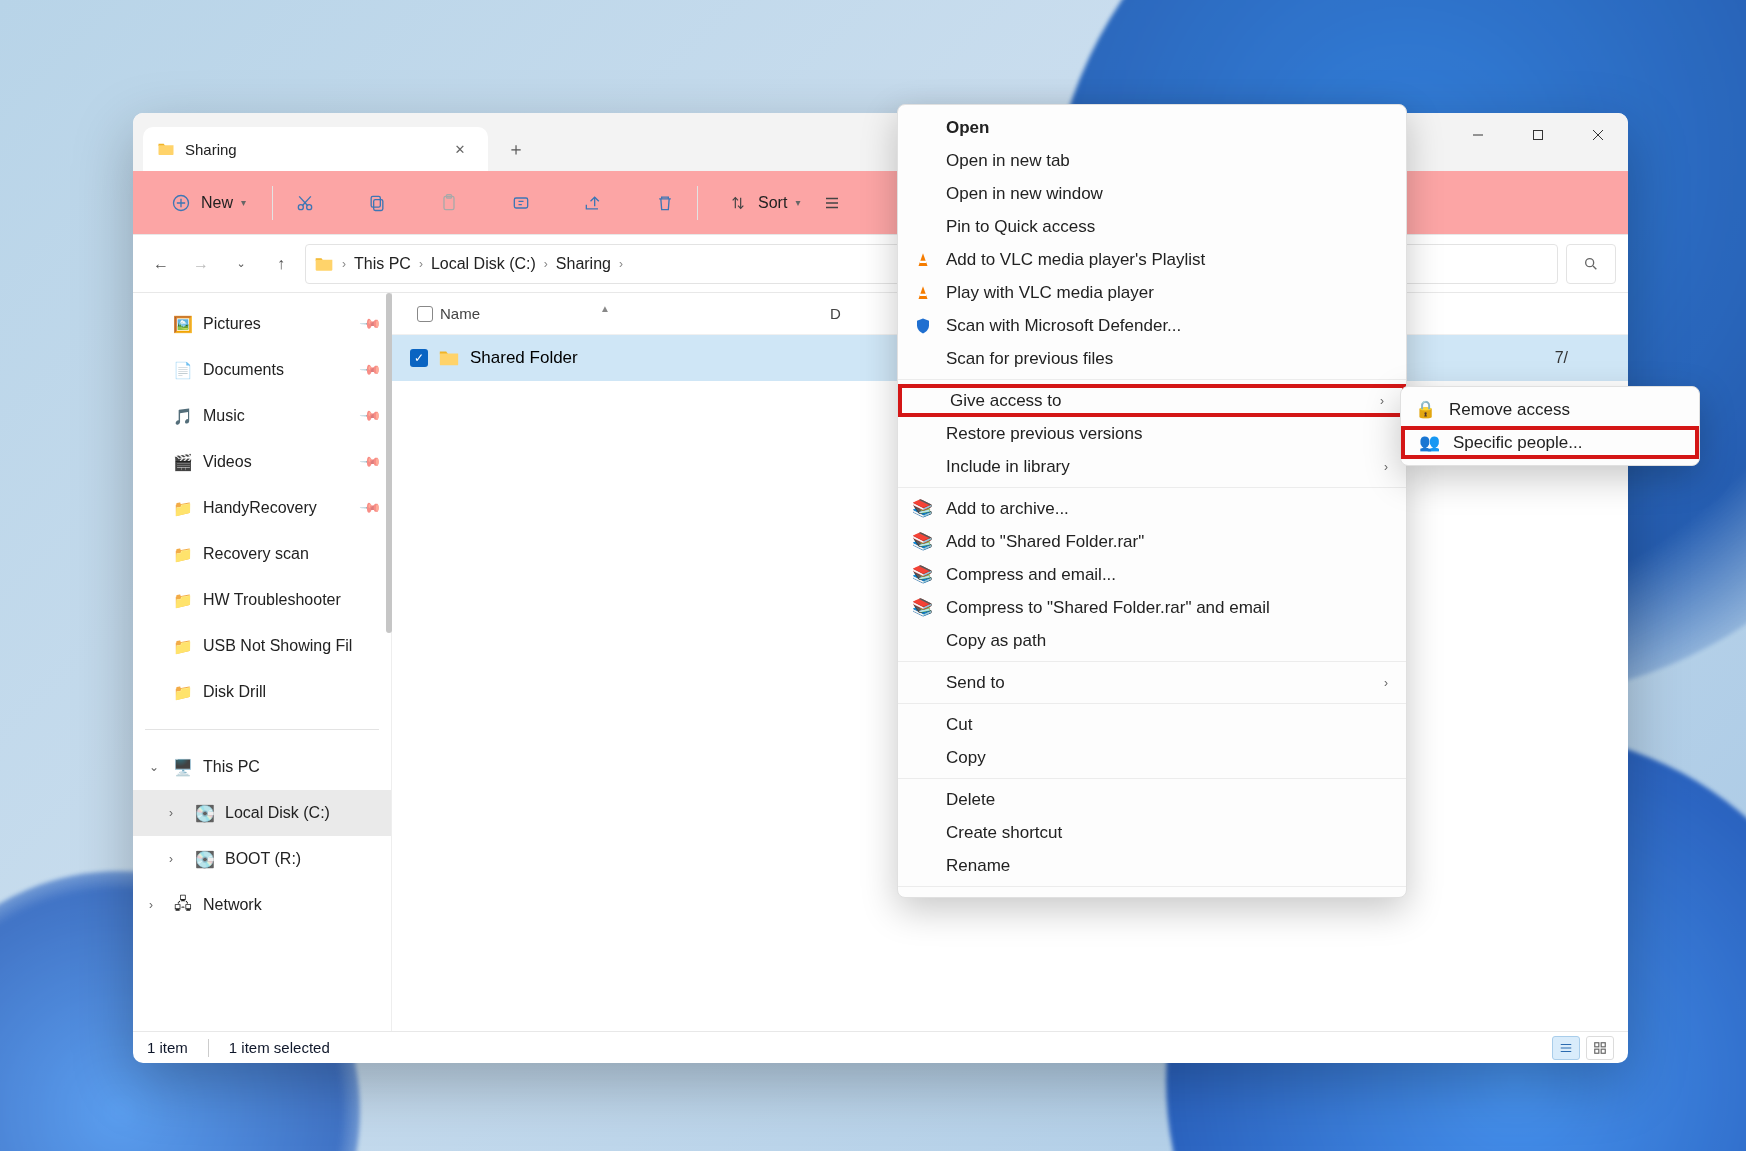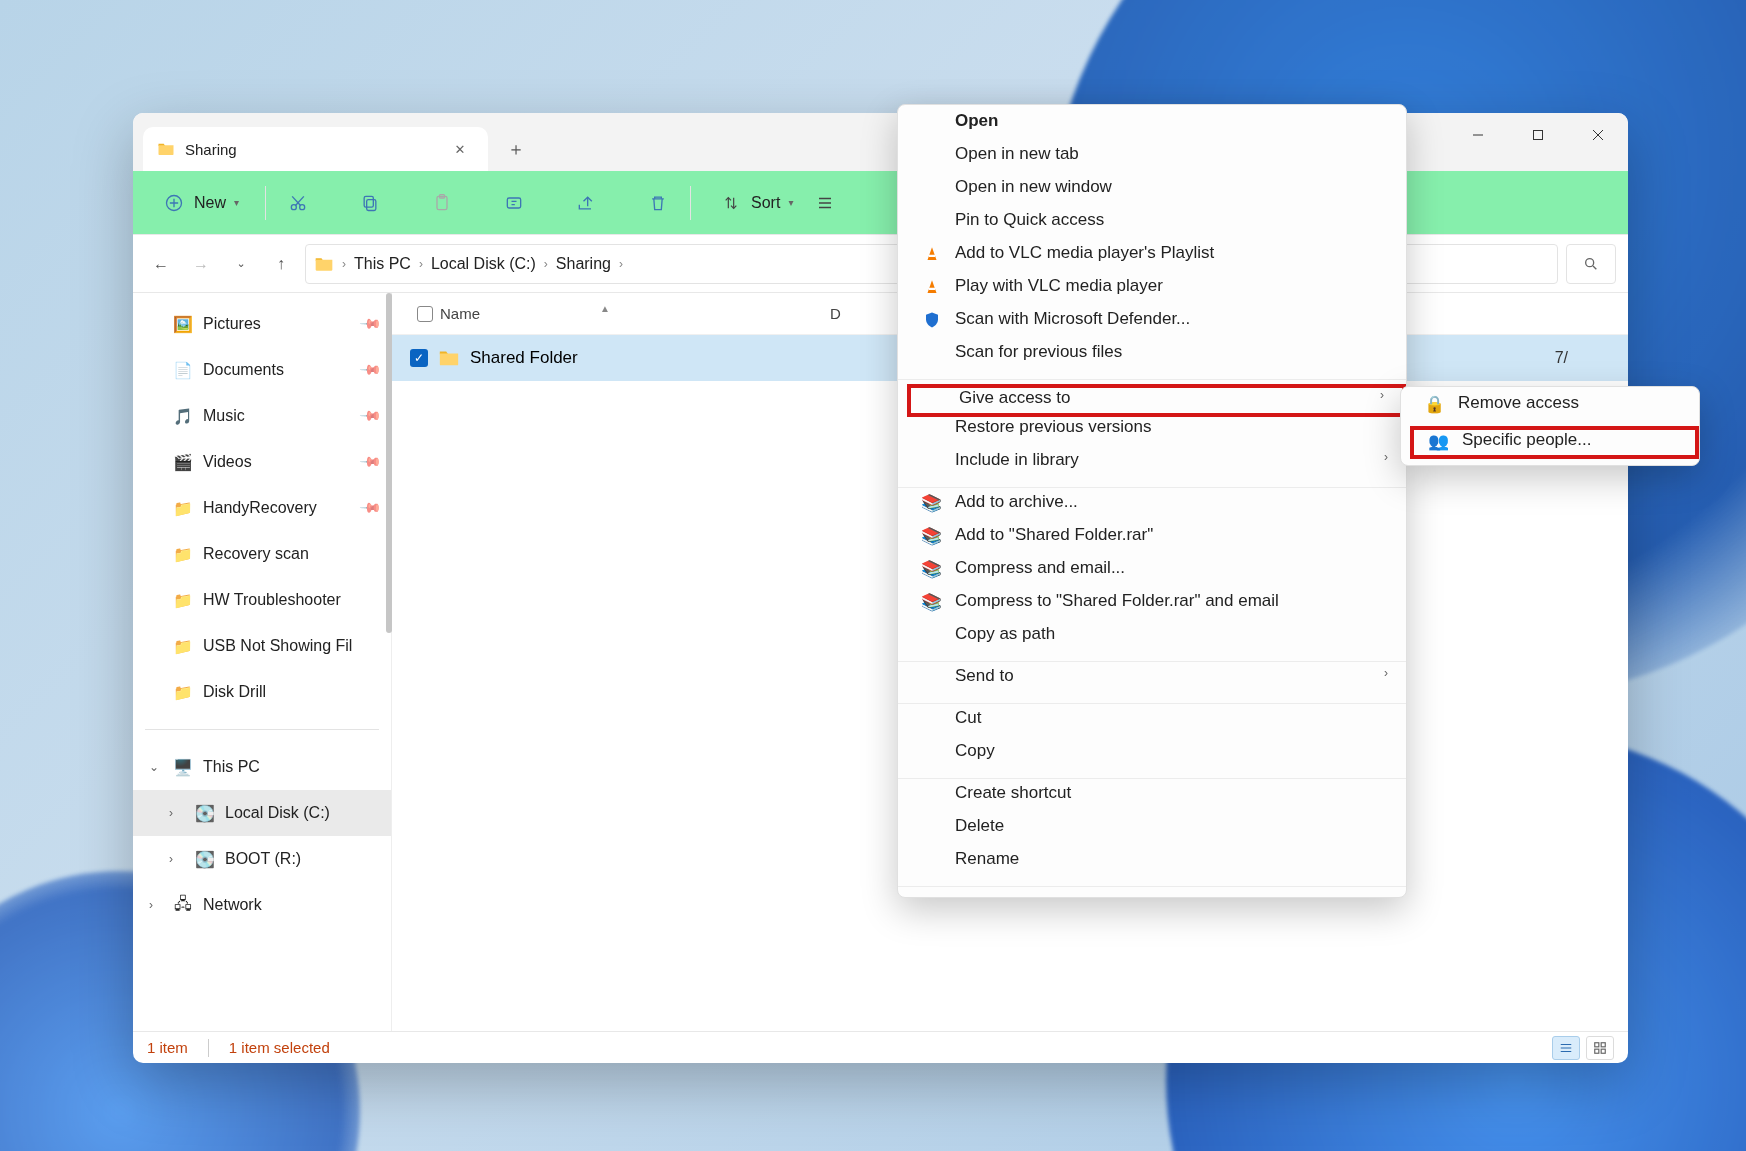--- a/index.html
+++ b/index.html
@@ -28,22 +28,22 @@
   width: 345px; position: relative;
 }
 .tab .ficon { width: 18px; height: 18px; margin-right: 10px; }
 .tab .title { font-size: 15px; color: #222; flex: 1; }
 .tab .close { width: 24px; height: 24px; display:flex; align-items:center; justify-content:center; font-size: 13px; color: #666; border-radius: 4px; }
 .newtab { width: 44px; height: 44px; margin-top: 14px; margin-left: 6px; display:flex; align-items:center; justify-content:center; color:#555; font-size:18px;}
 .winctl { position: absolute; right: 0; top: 0; display: flex; }
 .winctl div { width: 60px; height: 44px; display: flex; align-items:center; justify-content:center; color:#444; }
 
 .toolbar {
-  height: 64px; background: #86efac; border-bottom: 1px solid #e8e8e8;
-  display: flex; align-items: center; padding: 0 19px; gap: 10px;
+  height: 64px; background: #fca5a5; border-bottom: 1px solid #e8e8e8;
+  display: flex; align-items: center; padding: 0 26px; gap: 10px;
 }
 .tbtn { display:flex; align-items:center; gap:6px; padding:6px 8px; border-radius:4px; color:#222; font-size:16px; }
 .tbtn .chev { font-size: 10px; color:#666; margin-left:2px;}
 .ticon { color:#4f85c8; display:flex; align-items:center; justify-content:center; width:28px; height:28px; }
 .sep { width:1px; height:34px; background:#e3e3e3; margin: 0 8px; }
 
 .addrbar {
   height: 58px; background:#fff; border-bottom: 1px solid #e8e8e8;
   display:flex; align-items:center; padding: 0 12px; gap: 8px;
 }
@@ -71,34 +71,34 @@
 .colname { flex: 0 0 390px; position:relative;}
 .colname .sort { position:absolute; left:160px; top:-2px; font-size:10px; color:#888;}
 .coldate { flex: 0 0 70px; }
 
 .row { display:flex; align-items:center; height: 46px; padding-left: 18px; font-size:17px;}
 .row.selected { background:#cfe6f6; }
 .row .ck { width:18px; height:18px; border-radius:3px; background:#0a64c2; display:flex; align-items:center; justify-content:center; color:#fff; font-size:12px;}
 .row .rfolder { margin: 0 10px 0 10px; }
 .row .rdate { margin-left:auto; margin-right: 60px; color:#333; font-size:16px;}
 
-.status { height: 32px; border-top:1px solid #e8e8e8; display:flex; align-items:center; padding: 0 14px; font-size:15px; color:#c2410c; gap:20px;}
+.status { height: 32px; border-top:1px solid #e8e8e8; display:flex; align-items:center; padding: 0 14px; font-size:15px; color:#0f172a; gap:20px;}
 .status .vsep { width:1px; height:18px; background:#ccc; }
 .status .views { margin-left:auto; display:flex; gap:6px;}
 .vbtn { width:28px; height:24px; border:1px solid #dcdcdc; border-radius:3px; display:flex; align-items:center; justify-content:center; color:#666;}
 .vbtn.active { background:#d9ecfb; border-color:#a9cdea;}
 
 
 .menu {
   position:absolute; background:#fdfdfd; border:1px solid #e0e0e0; border-radius:8px;
   box-shadow: 0 12px 36px rgba(0,0,0,.22); padding: 6px 0; z-index: 50;
 }
 .menu.primary { left:897px; top:104px; width: 510px; }
 .menu.sub { left:1400px; top:386px; width: 300px; }
-.menu .mi { display:flex; align-items:flex-start; height: 33px; padding: 0 18px 0 48px; font-size:17px; color:#222; position:relative;margin-left:9px;}
+.menu .mi { display:flex; align-items:center; height: 33px; padding: 0 18px 0 48px; font-size:17px; color:#222; position:relative;}
 .menu .mi.bold { font-weight:600; }
 .menu .mi .mic { position:absolute; left:14px; width:22px; height:22px; display:flex; align-items:center; justify-content:center;}
 .menu .mi .arr { margin-left:auto; color:#666; font-size:12px;}
 .menu .msep { height:1px; background:#ececec; margin: 4px 0;}
 .redbox { border: 4px solid #d41616; box-shadow: inset 0 0 0 1px rgba(255,255,255,.5); }
 
 
 svg { display:block; }
 .folderSvg path.body { fill:#ffd36a; }
 .folderSvg path.tab  { fill:#f0b429; }
@@ -447,24 +447,24 @@
     </div>
   <div class="msep"></div>
   <div class="mi">
       <span>Cut</span>
     </div>
   <div class="mi">
       <span>Copy</span>
     </div>
   <div class="msep"></div>
   <div class="mi">
+      <span>Delete</span>
+    </div>
+  <div class="mi">
       <span>Create shortcut</span>
-    </div>
-  <div class="mi">
-      <span>Delete</span>
     </div>
   <div class="mi">
       <span>Rename</span>
     </div>
   <div class="msep"></div>
 </div>
 
 <div class="menu sub">
   <div class="mi">
       <span class="mic">🔒</span>

